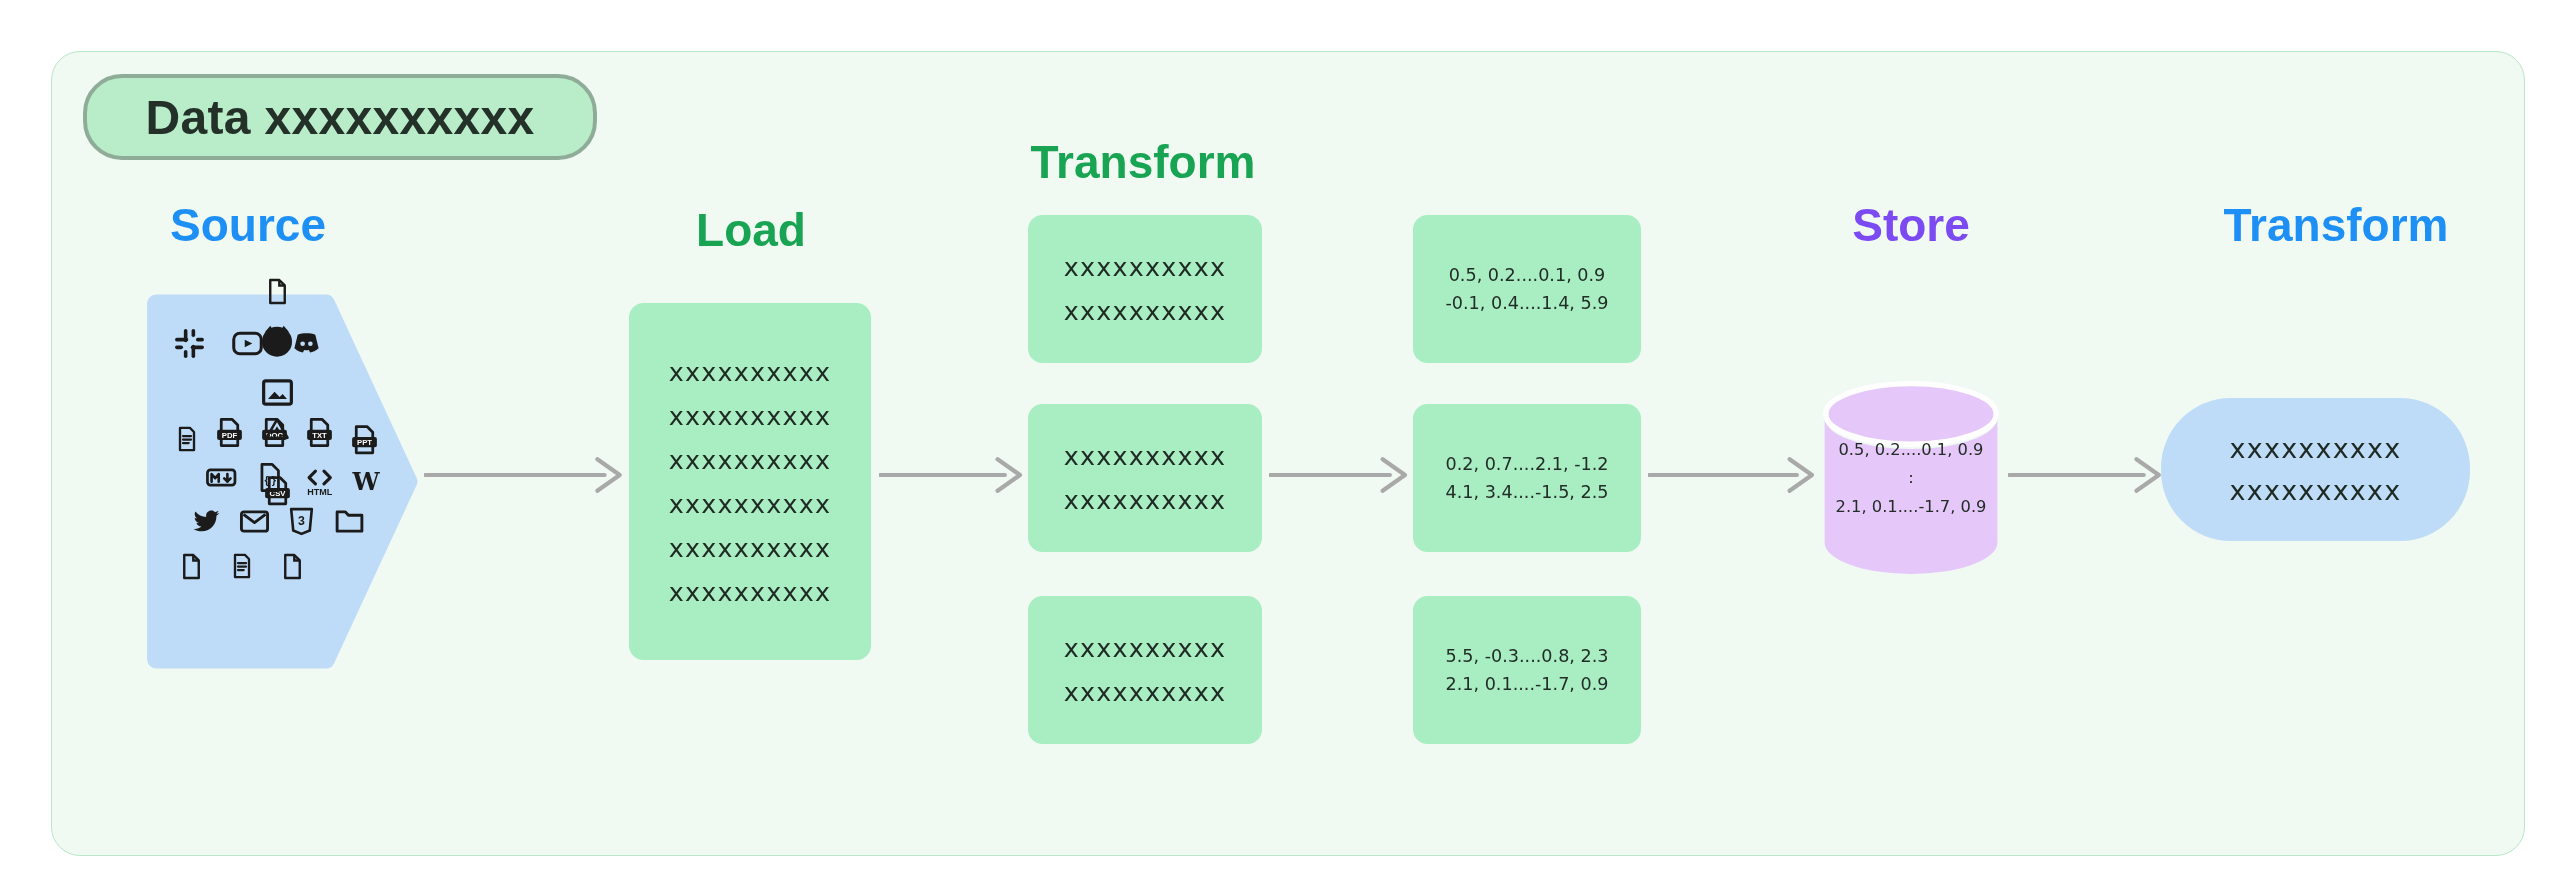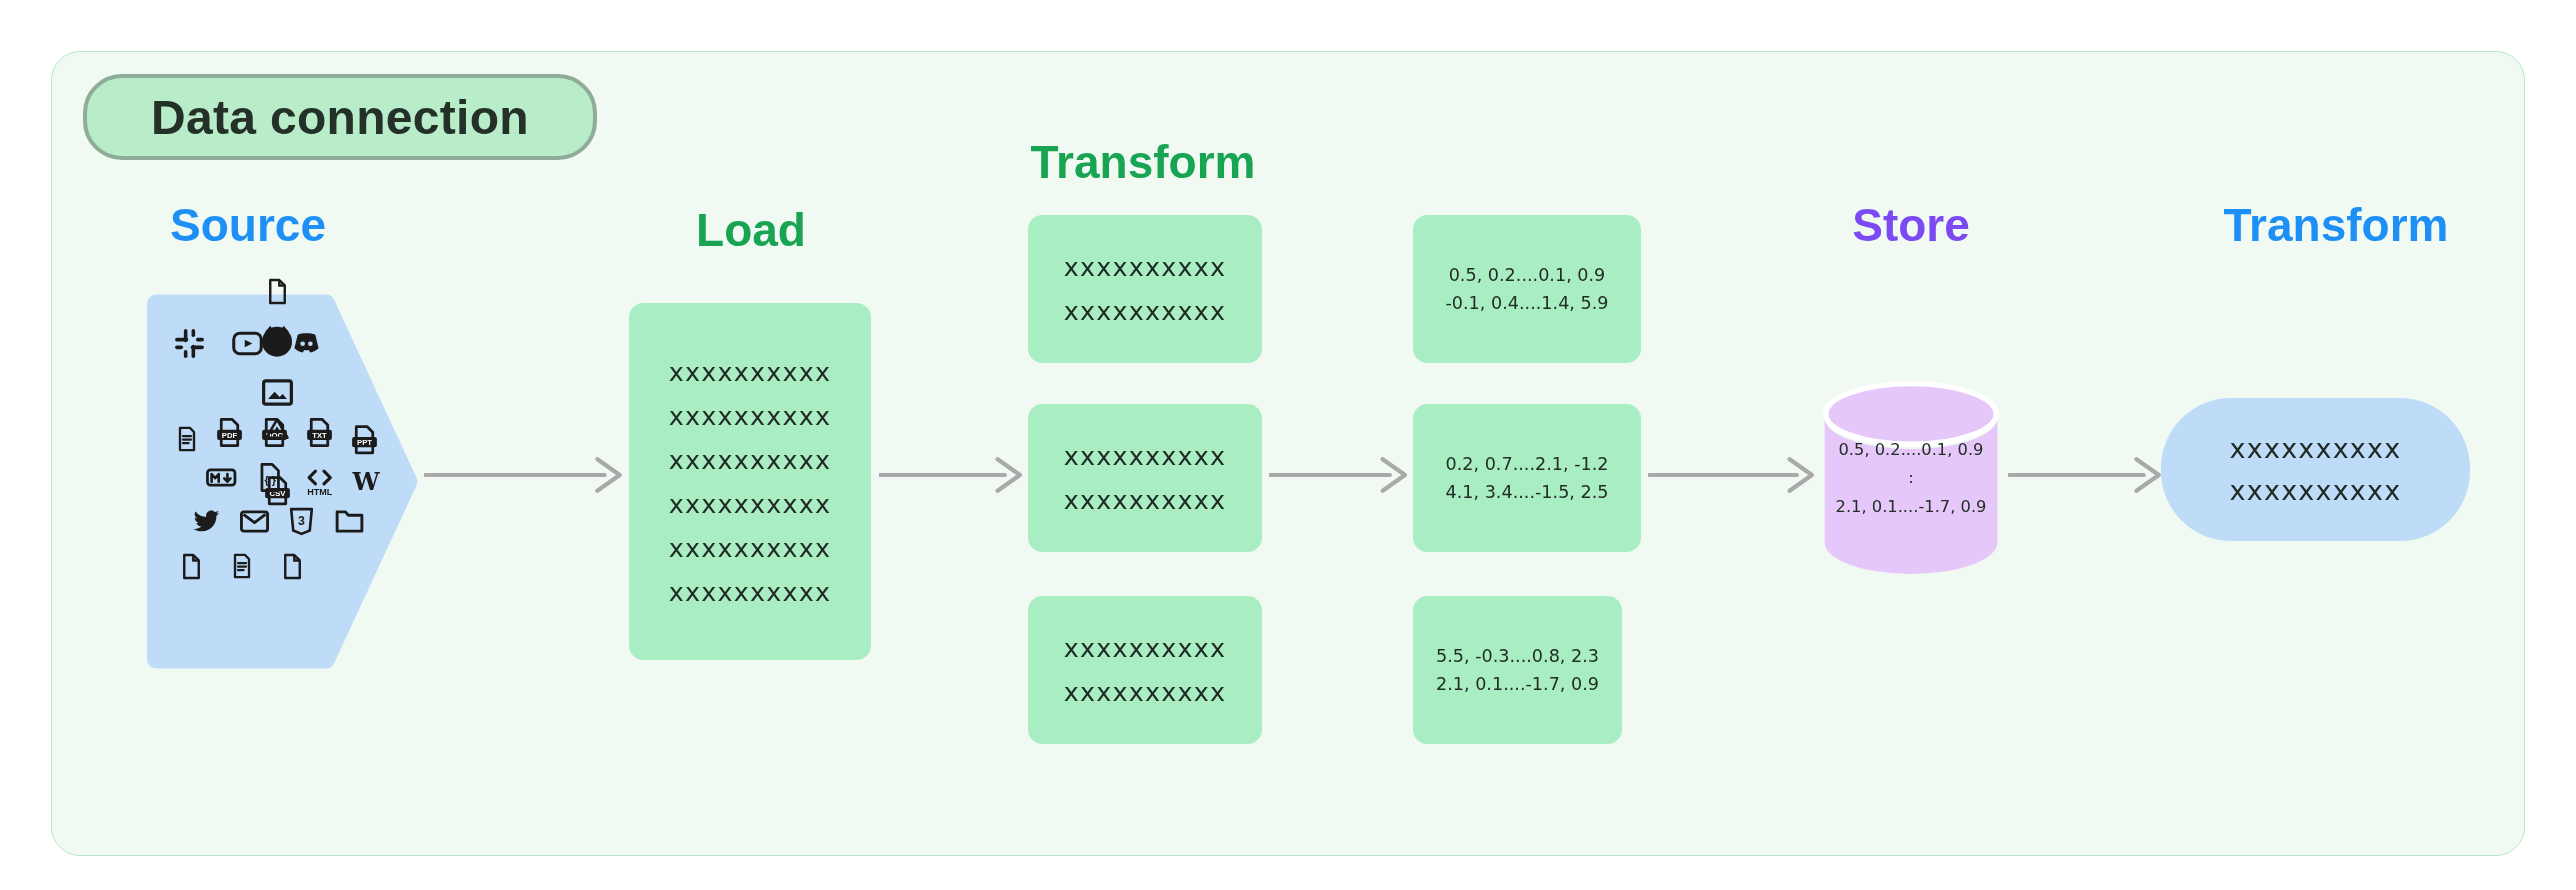--- a/index.html
+++ b/index.html
@@ -58,21 +58,21 @@
   .cyl-text .numline{font-size:16.3px;line-height:28.4px;}
   .arrow{position:absolute;}
 </style>
 </head>
 <body>
 
 <div id="canvas">
   <div id="panel"></div>
 
   <div class="badge">
-    <span class="badge-label">Data connection</span>
+    <span class="badge-label">Data xxxxxxxxxx</span>
   </div>
 
   <div class="hdr blue" style="left:248px;top:200px;">Source</div>
   <div class="hdr green" style="left:751px;top:205px;">Load</div>
   <div class="hdr green" style="left:1143px;top:137px;">Transform</div>
   <div class="hdr purple" style="left:1911px;top:200px;">Store</div>
   <div class="hdr blue" style="left:2336px;top:200px;">Transform</div>
 
   <div class="pentagon">
     <svg viewBox="0 0 452 620" preserveAspectRatio="none">
@@ -284,21 +284,21 @@
     </div>
   <div id="embedBoxes">
       <div class="gbox" style="left: 1413px; top: 215px; width: 228px; height: 148px;">
         <div class="numline">0.5, 0.2....0.1, 0.9</div>
         <div class="numline">-0.1, 0.4....1.4, 5.9</div>
       </div>
       <div class="gbox" style="left: 1413px; top: 404px; width: 228px; height: 148px;">
         <div class="numline">0.2, 0.7....2.1, -1.2</div>
         <div class="numline">4.1, 3.4....-1.5, 2.5</div>
       </div>
-      <div class="gbox" style="left: 1413px; top: 596px; width: 209px; height: 148px;">
+      <div class="gbox" style="left: 1413px; top: 596px; width: 228px; height: 148px;">
         <div class="numline">5.5, -0.3....0.8, 2.3</div>
         <div class="numline">2.1, 0.1....-1.7, 0.9</div>
       </div>
     </div>
 
   <div class="cyl">
     <svg viewBox="0 0 298 330" preserveAspectRatio="none">
       <path d="M6 62 L6 268 A143 52 0 0 0 292 268 L292 62 A143 52 0 0 1 6 62 Z" fill="var(--purple-fill,#e5c8f9)"></path>
       <ellipse cx="149" cy="56" rx="141" ry="50" fill="var(--purple-fill,#e5c8f9)" stroke="#ffffff" stroke-width="9"></ellipse>
     </svg>

